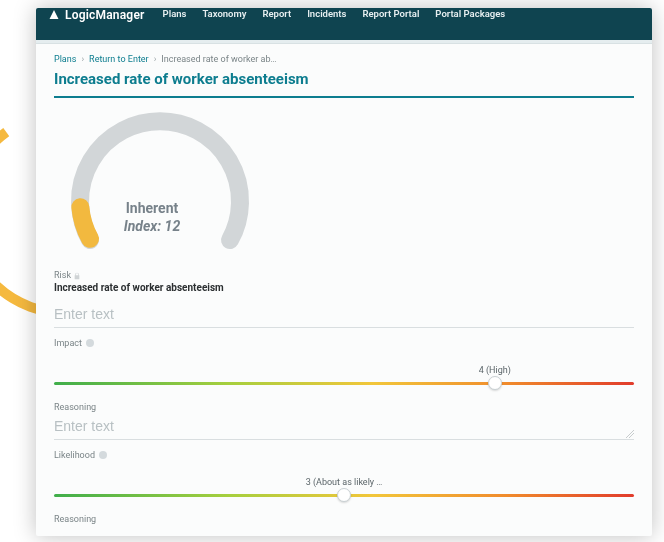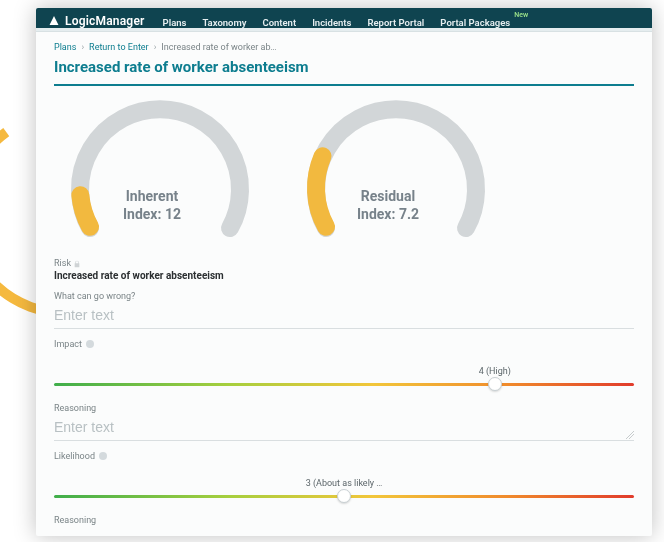--- a/index.html
+++ b/index.html
@@ -29,22 +29,22 @@
     border-radius: 2px;
     overflow: hidden;
     z-index: 1;
     display: flex; flex-direction: column;
   }
 
   
   .topnav {
     background: #0f4450;
     color: #e6eef0;
-    display: flex; align-items: flex-end;
-    height: 20px;
+    display: flex; align-items: flex-start;
+    height: 32px;
     padding: 0 12px;
     gap: 18px;
     font-size: 9.5px;
     font-weight: 600;
   }
   .brand { display: flex; align-items: center; gap: 5px; font-size: 12px; font-weight: 600; letter-spacing: .2px; color: #fff; }
   .brand svg { width: 12px; height: 12px; fill: #fff; }
   .nav-items { display: flex; gap: 16px; }
   .nav-item { cursor: pointer; position: relative; }
   .nav-new { position: absolute; top: -6px; right: -18px; color: #9fe68c; font-size: 7px; font-weight: 500; }
@@ -64,21 +64,21 @@
     margin-top: 6px;
     padding-bottom: 8px;
     border-bottom: 2px solid #0d7d8f;
   }
 
   
   .gauges { display: flex; gap: 36px; margin: 12px 0 10px 0; justify-content: flex-start; padding-left: 6px; }
   .gauge-wrap { width: 200px; text-align: center; position: relative; }
   .gauge-svg { width: 200px; height: 150px; display: block; }
   .gauge-label { position: absolute; top: 90px; left: 0; right: 16px; font-weight: 700; color: #77828a; line-height: 1.25; font-size: 14px; }
-  .gauge-label .line2 { display: block; }
+  .gauge-label .line2 { display: block; font-style: italic; }
 
   
   .sec { margin-top: 6px; font-size: 9px; color: #7a8487; }
   .sec.small { font-size: 9px; }
   .risk-title { font-size: 10px; font-weight: 700; color: #2b2f31; margin-top: 2px; }
   .lock { display: inline-block; vertical-align: middle; opacity: .45; }
   .field { margin-top: 10px; }
   .field-label { font-size: 9px; color: #7a8487; margin-bottom: 3px; display: flex; align-items: center; gap: 4px; }
   .info-dot { width: 8px; height: 8px; border-radius: 50%; background: #d4dadd; display: inline-block; }
   .textinput {
@@ -110,21 +110,21 @@
   <div class="topnav">
     <div class="brand">
       <svg viewBox="0 0 24 24">
           <path d="M12 2 L21 20 H3 Z M12 8 L17 18 H7 Z"></path>
         </svg>
       <span>LogicManager</span>
     </div>
     <div class="nav-items">
       <span class="nav-item">Plans</span>
       <span class="nav-item">Taxonomy</span>
-      <span class="nav-item">Content</span>
+      <span class="nav-item">Report</span>
       <span class="nav-item">Incidents</span>
       <span class="nav-item">Report Portal</span>
       <span class="nav-item">
         <span>Portal Packages</span>
         <span class="nav-new">New</span>
       </span>
     </div>
   </div>
   <div class="subbar"></div>
 
@@ -147,45 +147,31 @@
           <path id="arc-inherent" stroke="#f2b93f" stroke-width="18" fill="none" stroke-linecap="round" d="M 30.030423428848337 128.78476961970696 A 80 80 0 0 1 20.32924811072236 97.25060641582238"></path>
         </svg>
         <div class="gauge-label">
           <span>Inherent</span>
           <span class="line2">
             <span>Index:</span>
             <span>12</span>
           </span>
         </div>
       </div>
-      <div class="gauge-wrap">
-        <svg class="gauge-svg" viewBox="0 0 200 150">
-          <path d="M 30 130 A 80 80 0 1 1 170 130" stroke="#d2d6d8" stroke-width="18" fill="none" stroke-linecap="round"></path>
-          <path id="arc-residual" stroke="#f2b93f" stroke-width="18" fill="none" stroke-linecap="round" d="M 30.030423428848337 128.78476961970696 A 80 80 0 0 1 26.557466916592944 58.27943357547566"></path>
-        </svg>
-        <div class="gauge-label">
-          <span>Residual</span>
-          <span class="line2">
-            <span>Index:</span>
-            <span>7.2</span>
-          </span>
-        </div>
-      </div>
     </div>
 
     <div class="sec small">
       <span>Risk</span>
       <svg class="lock" width="8" height="8" viewBox="0 0 24 24">
           <path fill="#9aa3a6" d="M6 10V8a6 6 0 1 1 12 0v2h1v12H5V10h1zm2 0h8V8a4 4 0 1 0-8 0v2z"></path>
         </svg>
     </div>
     <div class="risk-title">Increased rate of worker absenteeism</div>
 
     <div class="field">
-      <div class="field-label">What can go wrong?</div>
       <input class="textinput" placeholder="Enter text" style="">
     </div>
 
     <div class="field">
       <div class="field-label">
         <span>Impact</span>
         <span class="info-dot"></span>
       </div>
       <div class="slider">
         <div class="slider-value" id="impact-val" style="left: 76%;">4 (High)</div>

